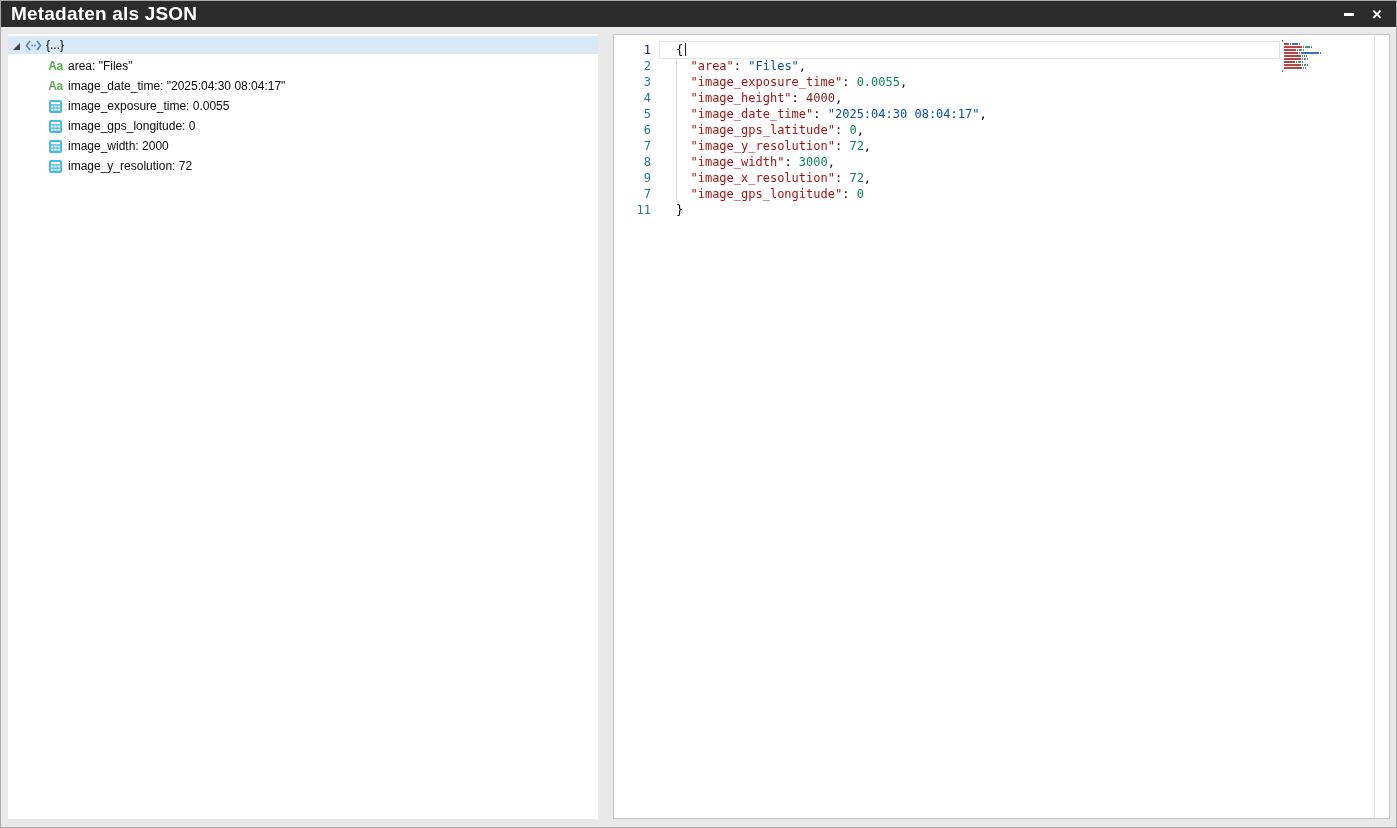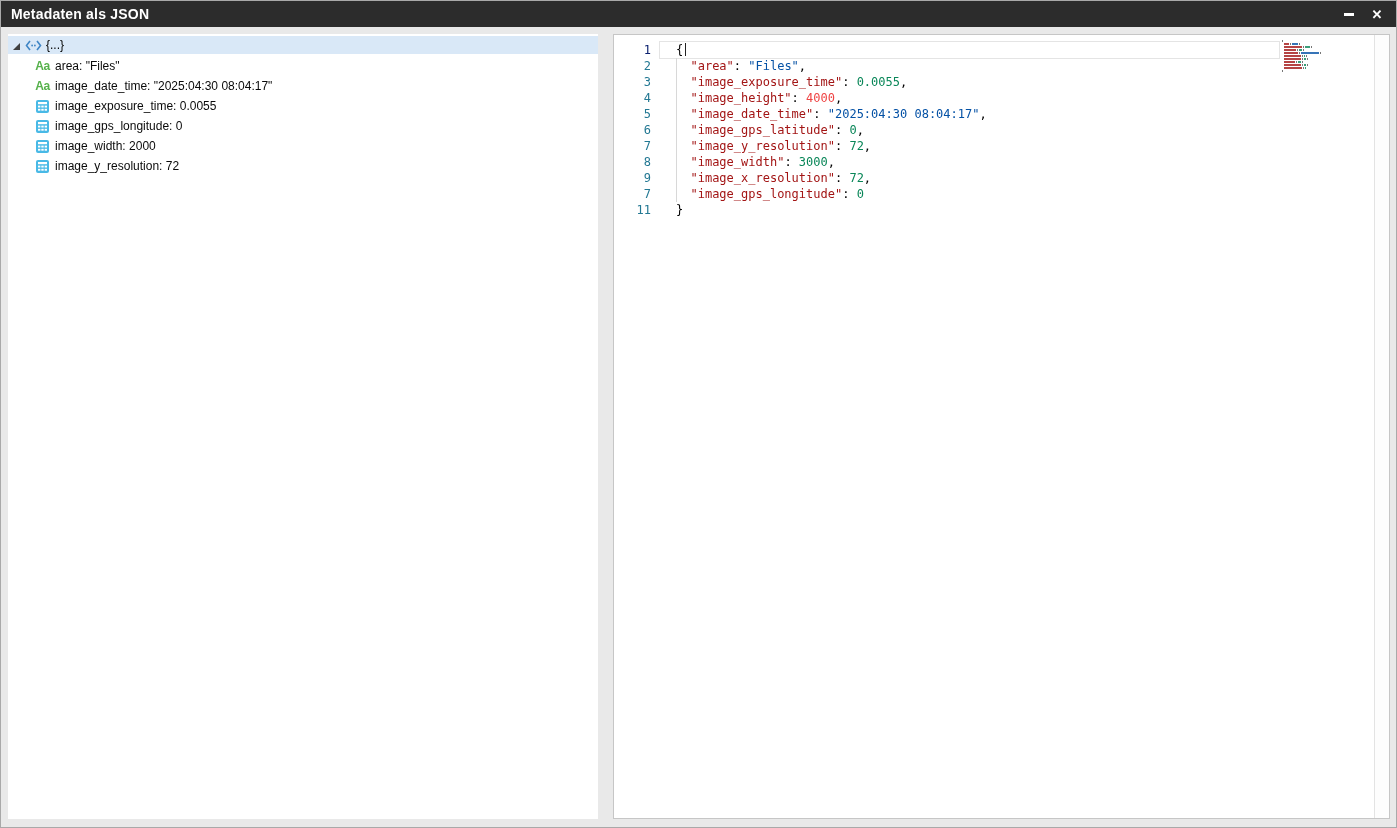--- a/index.html
+++ b/index.html
@@ -9,21 +9,21 @@
   .window {
     position:relative; width:1397px; height:828px;
     background:#e9e9e9; border:1px solid #a9a9a9;
   }
 
   
   .titlebar {
     position:absolute; left:0; top:0; width:100%; height:26px;
     display:flex; align-items:center; padding:0 8px 0 10px;
   }
-  .title { color:#ffffff; font-size:14px; font-weight:bold; letter-spacing:.2px; }
+  .title { color:#ffffff; font-size:19px; font-weight:bold; letter-spacing:.2px; }
   .tb-buttons { margin-left:auto; display:flex; align-items:center; gap:6px; }
   .tb-btn {
     width:22px; height:22px; display:flex; align-items:center; justify-content:center;
     cursor:default;
   }
   .min-bar { display:block; width:10px; height:3px; background:#ffffff; }
   .close-glyph { color:#ffffff; font-size:13px; font-weight:bold; line-height:1; }
 
   
   .tree-panel {
@@ -34,21 +34,21 @@
     height:18px; margin-top:2px; display:flex; align-items:center;
     padding-left:5px;
   }
   .expander {
     width:0; height:0; margin-right:5px; margin-top:2px;
     border-left:7px solid transparent; border-bottom:7px solid #404040;
   }
   .obj-icon { display:flex; align-items:center; margin-right:4px; }
   .root-label { font-size:12px; color:#000; }
   .tree-items { margin-top:2px; }
-  .tree-row { height:20px; display:flex; align-items:center; padding-left:27px; }
+  .tree-row { height:20px; display:flex; align-items:center; padding-left:40px; }
   .tree-ic { width:15px; margin-right:5px; display:flex; align-items:center; justify-content:center; }
   .ic-str { font-size:12px; font-weight:bold; letter-spacing:-0.5px; line-height:1; }
   .tree-label { font-size:12px; color:#0a0a0a; white-space:pre; }
 
   
   .editor-panel {
     position:absolute; left:612px; top:33px; width:777px; height:785px;
     background:#ffffff; border:1px solid #c6c6c6;
   }
   .current-line-box {
@@ -195,21 +195,21 @@
         <div class="gutter-line" style="color: rgb(35, 120, 147);">8</div>
         <div class="gutter-line" style="color: rgb(35, 120, 147);">9</div>
         <div class="gutter-line" style="color: rgb(35, 120, 147);">7</div>
         <div class="gutter-line" style="color: rgb(35, 120, 147);">11</div>
       </div>
     <div class="indent-guide"></div>
     <div class="code">
         <div class="code-line"><span class="tk" style="color: rgb(0, 0, 0);">{</span></div>
         <div class="code-line"><span>  </span><span class="tk" style="color: rgb(163, 21, 21);">"area"</span><span class="tk" style="color: rgb(0, 0, 0);">: </span><span class="tk" style="color: rgb(4, 81, 165);">"Files"</span><span class="tk" style="color: rgb(0, 0, 0);">,</span></div>
         <div class="code-line"><span>  </span><span class="tk" style="color: rgb(163, 21, 21);">"image_exposure_time"</span><span class="tk" style="color: rgb(0, 0, 0);">: </span><span class="tk" style="color: rgb(9, 134, 88);">0.0055</span><span class="tk" style="color: rgb(0, 0, 0);">,</span></div>
-        <div class="code-line"><span>  </span><span class="tk" style="color: rgb(163, 21, 21);">"image_height"</span><span class="tk" style="color: rgb(0, 0, 0);">: </span><span class="tk" style="color: #ef4444;">4000</span><span class="tk" style="color: rgb(0, 0, 0);">,</span></div>
+        <div class="code-line"><span>  </span><span class="tk" style="color: rgb(163, 21, 21);">"image_height"</span><span class="tk" style="color: rgb(0, 0, 0);">: </span><span class="tk" style="color: #7f1d1d;">4000</span><span class="tk" style="color: rgb(0, 0, 0);">,</span></div>
         <div class="code-line"><span>  </span><span class="tk" style="color: rgb(163, 21, 21);">"image_date_time"</span><span class="tk" style="color: rgb(0, 0, 0);">: </span><span class="tk" style="color: rgb(4, 81, 165);">"2025:04:30 08:04:17"</span><span class="tk" style="color: rgb(0, 0, 0);">,</span></div>
         <div class="code-line"><span>  </span><span class="tk" style="color: rgb(163, 21, 21);">"image_gps_latitude"</span><span class="tk" style="color: rgb(0, 0, 0);">: </span><span class="tk" style="color: rgb(9, 134, 88);">0</span><span class="tk" style="color: rgb(0, 0, 0);">,</span></div>
         <div class="code-line"><span>  </span><span class="tk" style="color: rgb(163, 21, 21);">"image_y_resolution"</span><span class="tk" style="color: rgb(0, 0, 0);">: </span><span class="tk" style="color: rgb(9, 134, 88);">72</span><span class="tk" style="color: rgb(0, 0, 0);">,</span></div>
         <div class="code-line"><span>  </span><span class="tk" style="color: rgb(163, 21, 21);">"image_width"</span><span class="tk" style="color: rgb(0, 0, 0);">: </span><span class="tk" style="color: rgb(9, 134, 88);">3000</span><span class="tk" style="color: rgb(0, 0, 0);">,</span></div>
         <div class="code-line"><span>  </span><span class="tk" style="color: rgb(163, 21, 21);">"image_x_resolution"</span><span class="tk" style="color: rgb(0, 0, 0);">: </span><span class="tk" style="color: rgb(9, 134, 88);">72</span><span class="tk" style="color: rgb(0, 0, 0);">,</span></div>
         <div class="code-line"><span>  </span><span class="tk" style="color: rgb(163, 21, 21);">"image_gps_longitude"</span><span class="tk" style="color: rgb(0, 0, 0);">: </span><span class="tk" style="color: rgb(9, 134, 88);">0</span></div>
         <div class="code-line"><span class="tk" style="color: rgb(0, 0, 0);">}</span></div>
       </div>
     <div class="caret"></div>
     <div class="minimap">

